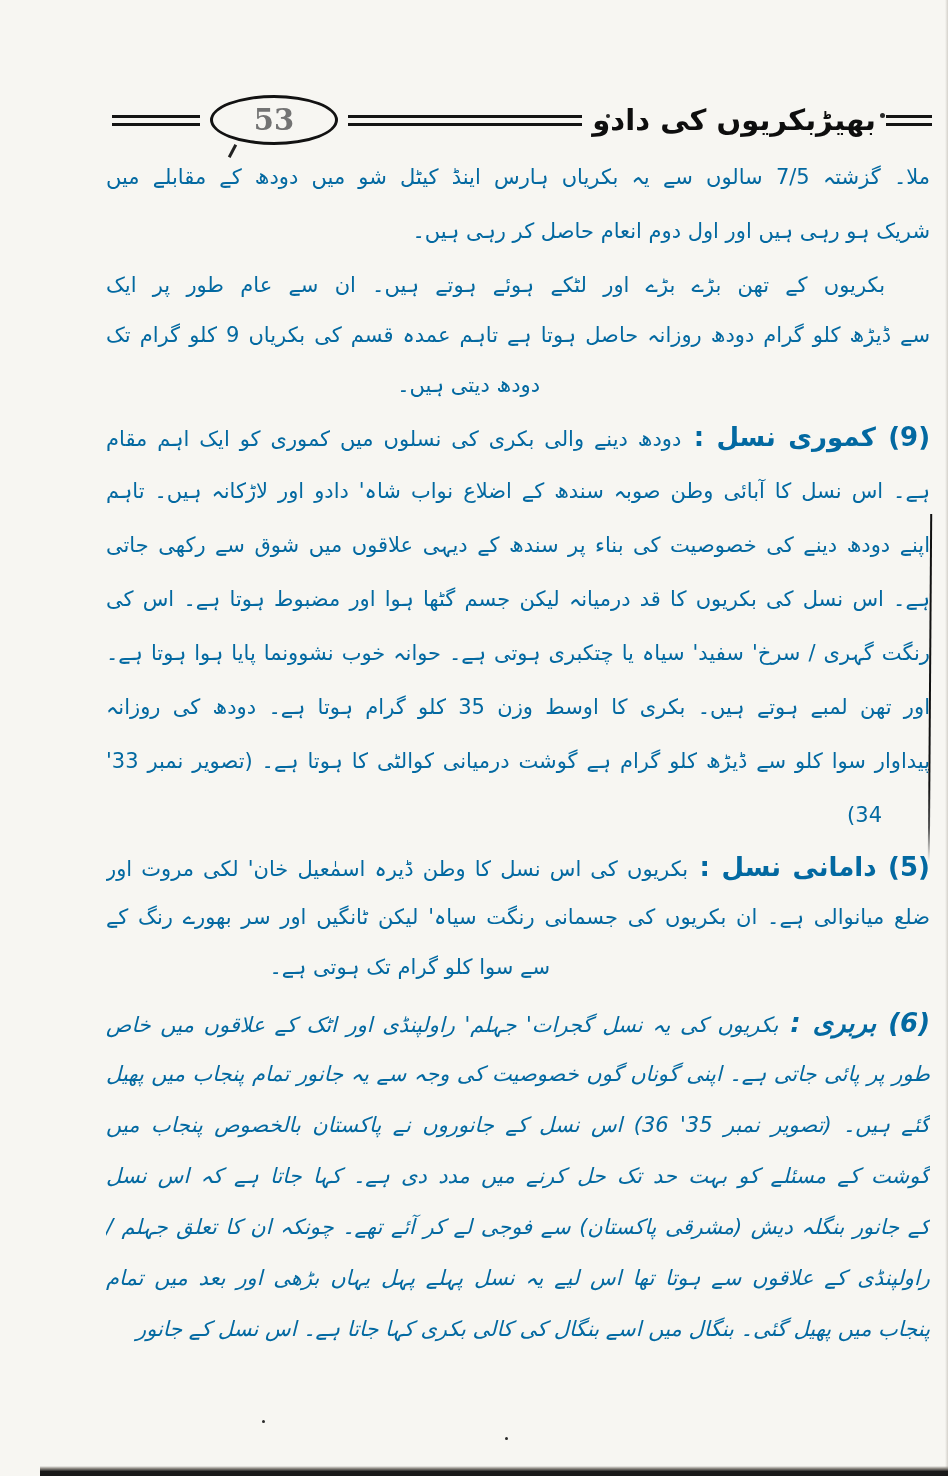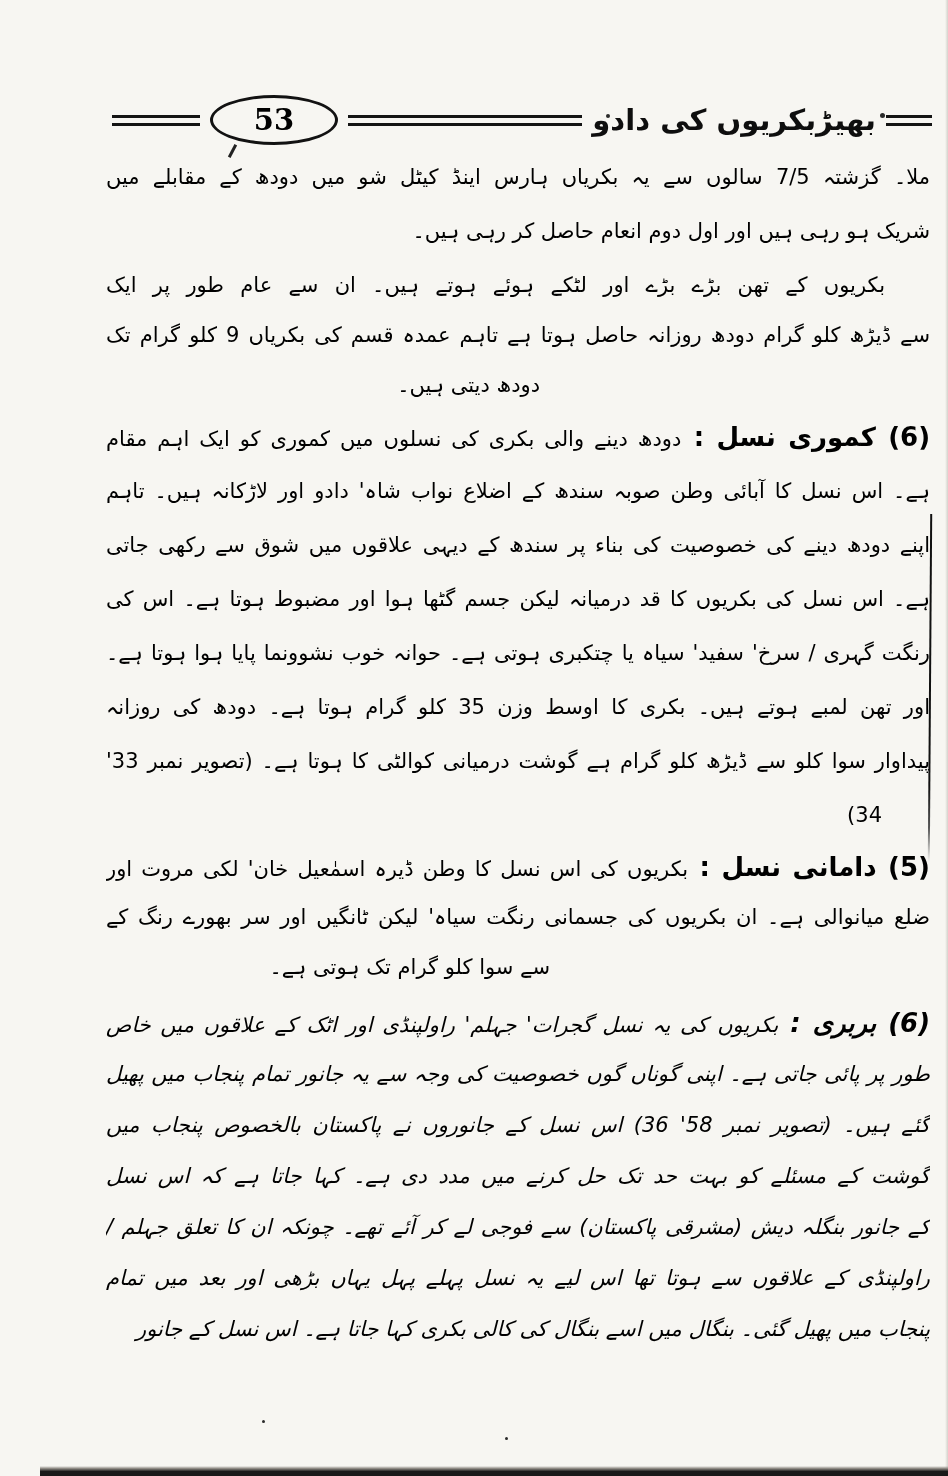--- a/index.html
+++ b/index.html
@@ -24,33 +24,33 @@
   .page-title{
     font-size:29px;font-weight:bold;white-space:nowrap;
     color:#0e0e0e;letter-spacing:-1px;
   }
   .oval{
     width:122px;height:44px;flex:0 0 auto;
     border:3px solid #121212;border-radius:50%;
     display:flex;align-items:center;justify-content:center;
     position:relative;
   }
-  .oval .num{font-family:"DejaVu Serif",serif;font-size:29px;font-weight:bold;color:#000000;}
+  .oval .num{font-family:"DejaVu Serif",serif;font-size:29px;font-weight:bold;color:#737373;}
   .oval-tick{
     position:absolute;left:18px;bottom:-16px;width:3px;height:14px;
     background:#222;transform:rotate(28deg);
   }
   
   .body-text{
     position:absolute;top:150px;left:106px;right:18px;
     direction:rtl;
   }
   .line{
     direction:rtl;text-align:justify;text-align-last:justify;
-    overflow:hidden;font-size:21px;color:#000000;
+    overflow:hidden;font-size:21px;color:#0369a1;
   }
   .line.end{text-align:right;text-align-last:right;}
   .sect-head{font-size:26px;font-weight:bold;letter-spacing:-0.5px;}
   .p1 .line{line-height:54px;height:54px;}
   .p2 .line{line-height:50px;height:50px;}
   .p3 .line{line-height:54px;height:54px;}
   .p4 .line{line-height:50px;height:50px;}
   .p5 .line{line-height:51px;height:51px;}
   .para.p2{margin-top:2px;}
   .para.p5{margin-top:6px;font-style:italic;}
@@ -94,38 +94,38 @@
       <div class="para p1">
         <div class="line justify">ملا۔ گزشتہ 7/5 سالوں سے یہ بکریاں ہارس اینڈ کیٹل شو میں دودھ کے مقابلے میں</div>
         <div class="line end">شریک ہو رہی ہیں اور اول دوم انعام حاصل کر رہی ہیں۔</div>
       </div>
       <div class="para p2">
         <div class="line justify" style="padding-right: 45px;">بکریوں کے تھن بڑے بڑے اور لٹکے ہوئے ہوتے ہیں۔ ان سے عام طور پر ایک</div>
         <div class="line justify">سے ڈیڑھ کلو گرام دودھ روزانہ حاصل ہوتا ہے تاہم عمدہ قسم کی بکریاں 9 کلو گرام تک</div>
         <div class="line end" style="padding-right: 390px;">دودھ دیتی ہیں۔</div>
       </div>
       <div class="para p3">
-        <div class="line justify"><span class="sect-head">(6) کموری نسل : </span>دودھ دینے والی بکری کی نسلوں میں کموری کو ایک اہم مقام حاصل</div>
+        <div class="line justify"><span class="sect-head">(9) کموری نسل : </span>دودھ دینے والی بکری کی نسلوں میں کموری کو ایک اہم مقام حاصل</div>
         <div class="line justify">ہے۔ اس نسل کا آبائی وطن صوبہ سندھ کے اضلاع نواب شاہ' دادو اور لاڑکانہ ہیں۔ تاہم</div>
         <div class="line justify">اپنے دودھ دینے کی خصوصیت کی بناء پر سندھ کے دیہی علاقوں میں شوق سے رکھی جاتی</div>
         <div class="line justify">ہے۔ اس نسل کی بکریوں کا قد درمیانہ لیکن جسم گٹھا ہوا اور مضبوط ہوتا ہے۔ اس کی</div>
         <div class="line justify">رنگت گہری / سرخ' سفید' سیاہ یا چتکبری ہوتی ہے۔ حوانہ خوب نشوونما پایا ہوا ہوتا ہے۔</div>
         <div class="line justify">اور تھن لمبے ہوتے ہیں۔ بکری کا اوسط وزن 35 کلو گرام ہوتا ہے۔ دودھ کی روزانہ</div>
         <div class="line justify">پیداوار سوا کلو سے ڈیڑھ کلو گرام ہے گوشت درمیانی کوالٹی کا ہوتا ہے۔ (تصویر نمبر 33'</div>
         <div class="line end" style="padding-right: 48px;">‎(34</div>
       </div>
       <div class="para p4">
         <div class="line justify"><span class="sect-head">(5) دامانی نسل : </span>بکریوں کی اس نسل کا وطن ڈیرہ اسمٰعیل خان' لکی مروت اور عیسیٰ خیل</div>
         <div class="line justify">ضلع میانوالی ہے۔ ان بکریوں کی جسمانی رنگت سیاہ' لیکن ٹانگیں اور سر بھورے رنگ کے</div>
         <div class="line end" style="padding-right: 380px;">سے سوا کلو گرام تک ہوتی ہے۔</div>
       </div>
       <div class="para p5">
         <div class="line justify"><span class="sect-head">(6) بربری : </span>بکریوں کی یہ نسل گجرات' جہلم' راولپنڈی اور اٹک کے علاقوں میں خاص</div>
         <div class="line justify">طور پر پائی جاتی ہے۔ اپنی گوناں گوں خصوصیت کی وجہ سے یہ جانور تمام پنجاب میں پھیل</div>
-        <div class="line justify">گئے ہیں۔ (تصویر نمبر 58' 36) اس نسل کے جانوروں نے پاکستان بالخصوص پنجاب میں</div>
+        <div class="line justify">گئے ہیں۔ (تصویر نمبر 35' 36) اس نسل کے جانوروں نے پاکستان بالخصوص پنجاب میں</div>
         <div class="line justify">گوشت کے مسئلے کو بہت حد تک حل کرنے میں مدد دی ہے۔ کہا جاتا ہے کہ اس نسل</div>
         <div class="line justify">کے جانور بنگلہ دیش (مشرقی پاکستان) سے فوجی لے کر آئے تھے۔ چونکہ ان کا تعلق جہلم /</div>
         <div class="line justify">راولپنڈی کے علاقوں سے ہوتا تھا اس لیے یہ نسل پہلے پہل یہاں بڑھی اور بعد میں تمام</div>
         <div class="line end">پنجاب میں پھیل گئی۔ بنگال میں اسے بنگال کی کالی بکری کہا جاتا ہے۔ اس نسل کے جانور</div>
       </div>
     </div>
 
   <div class="scratch"></div>
   <div class="right-edge"></div>
   <div class="bottom-edge"></div>

